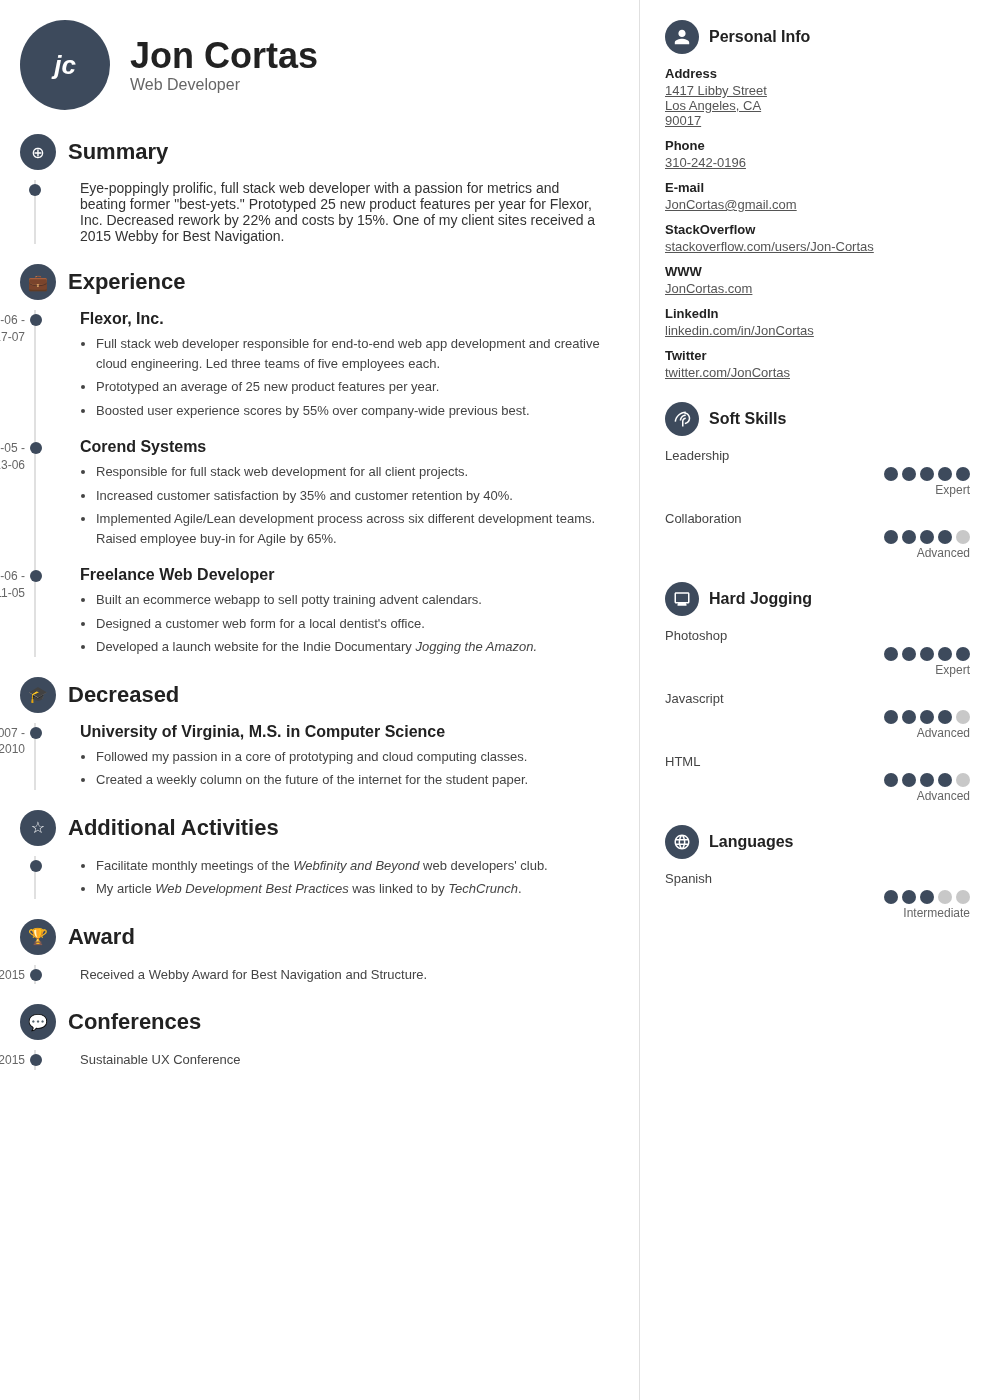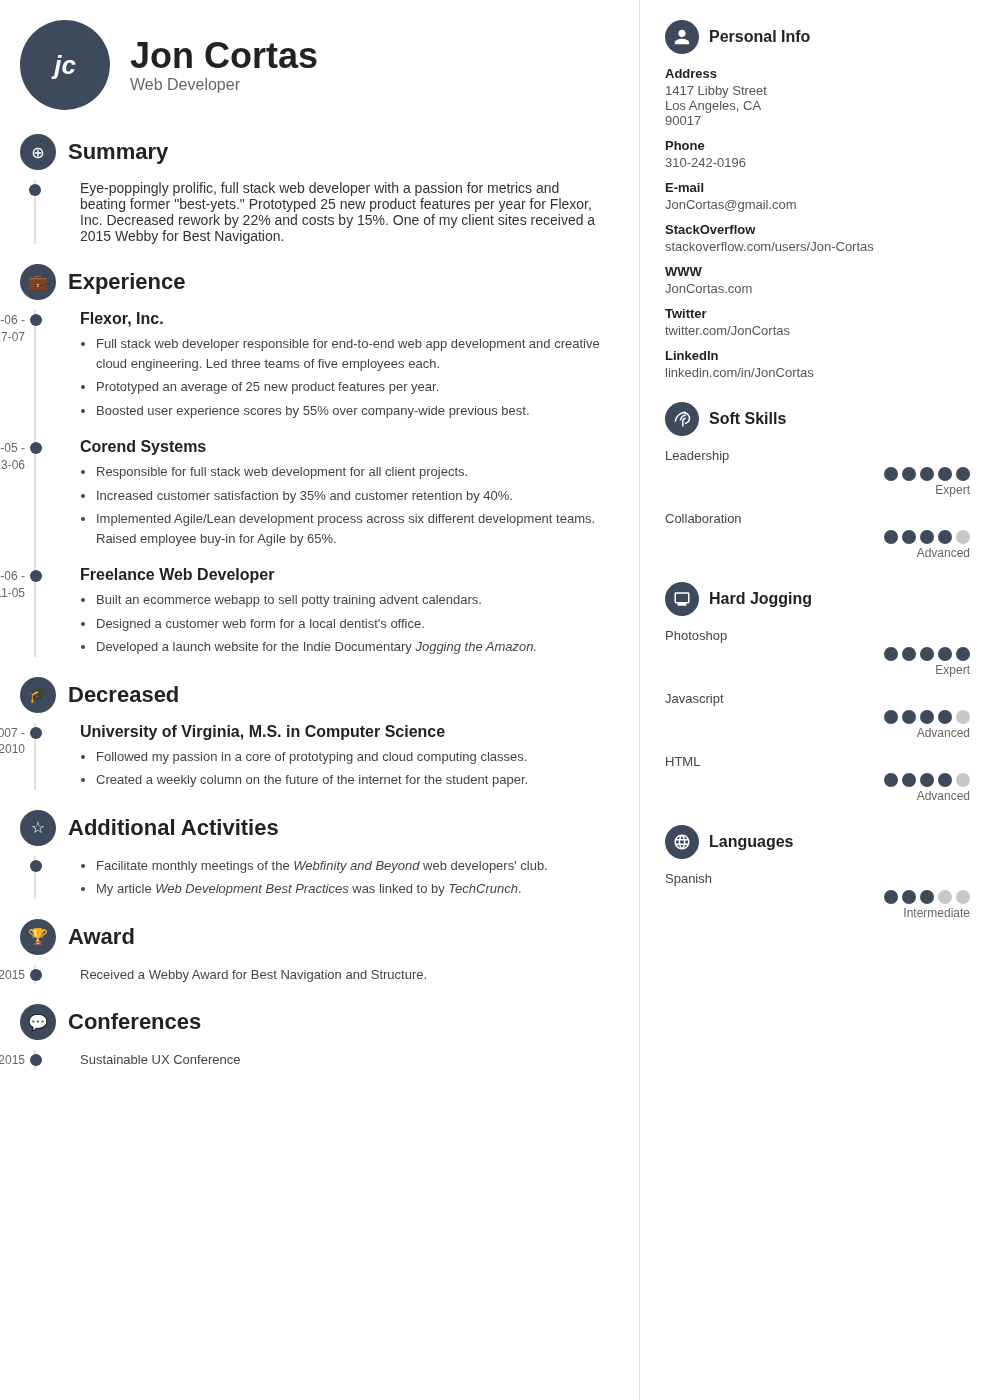--- a/index.html
+++ b/index.html
@@ -202,20 +202,21 @@
     }
     .info-label {
       font-weight: bold;
       font-size: 13px;
       color: #222;
       margin-bottom: 2px;
     }
     .info-value {
       font-size: 13px;
       color: #555;
+      text-decoration: underline;
     }
 
     
     .skill-item {
       margin-bottom: 14px;
     }
     .skill-name {
       font-size: 13px;
       color: #444;
       margin-bottom: 4px;
@@ -419,26 +420,26 @@
       </div>
       <div class="info-row">
         <div class="info-label">StackOverflow</div>
         <div class="info-value">stackoverflow.com/users/Jon-Cortas</div>
       </div>
       <div class="info-row">
         <div class="info-label">WWW</div>
         <div class="info-value">JonCortas.com</div>
       </div>
       <div class="info-row">
+        <div class="info-label">LinkedIn</div>
+        <div class="info-value">linkedin.com/in/JonCortas</div>
+      </div>
+      <div class="info-row">
         <div class="info-label">Twitter</div>
         <div class="info-value">twitter.com/JonCortas</div>
-      </div>
-      <div class="info-row">
-        <div class="info-label">LinkedIn</div>
-        <div class="info-value">linkedin.com/in/JonCortas</div>
       </div>
     </div>
 
     <div class="right-section">
       <div class="right-section-header">
         <div class="right-icon">
           <svg width="18" height="18" viewBox="0 0 24 24" fill="white">
               <path d="M11 14H9C9 9.58 12.58 6 17 6V8C13.69 8 11 10.69 11 14ZM17 2V4C10.27 4 4.93 9.03 4.07 15.51L2.08 15.27C3.05 7.93 9.39 2 17 2ZM17 10V12C15.35 12 14 13.35 14 15V22H12V15C12 12.24 14.24 10 17 10ZM21 11C21 7.69 18.31 5 15 5V3C19.42 3 23 6.58 23 11C23 15.1 19.91 18.45 15.9 18.94L15.66 16.95C18.64 16.57 21 14.03 21 11Z"></path>
             </svg>
         </div>

